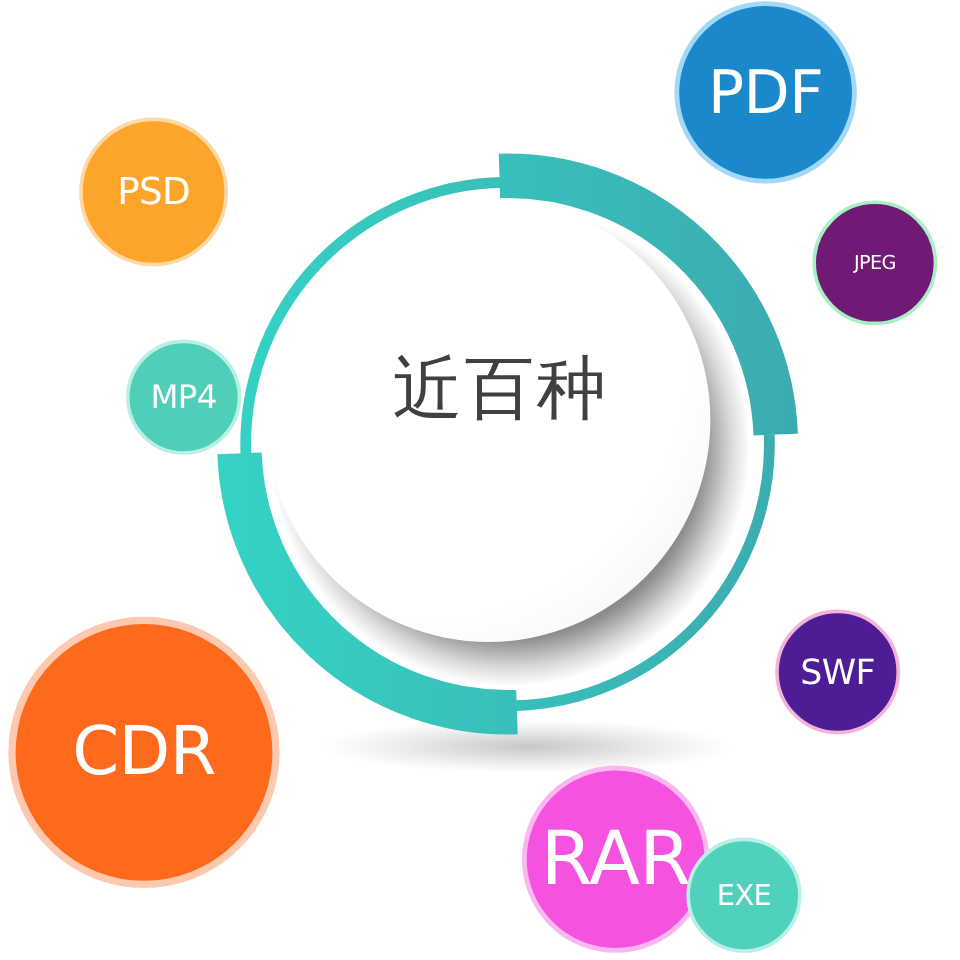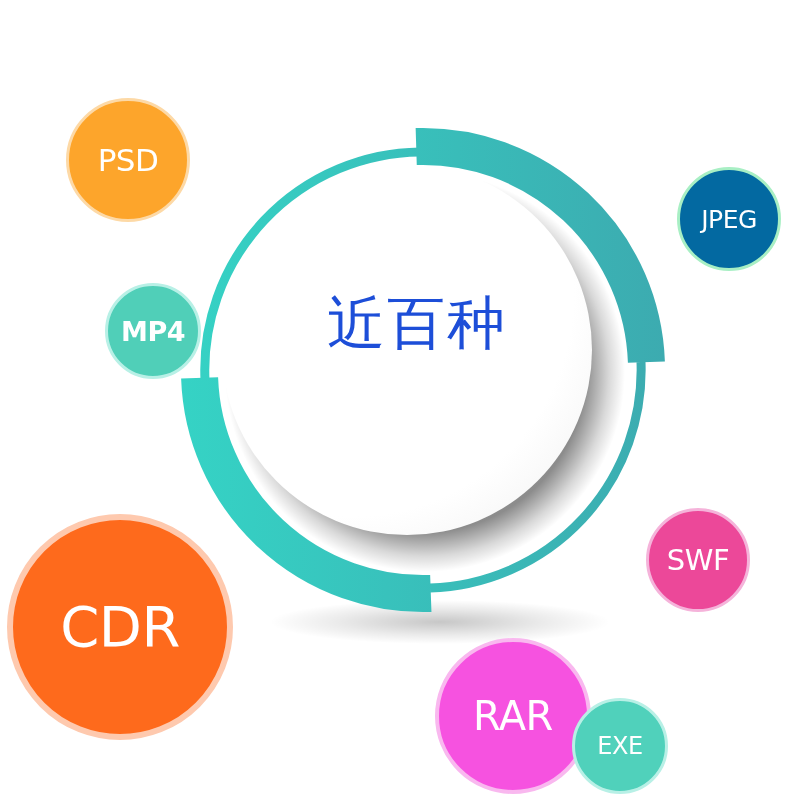--- a/index.html
+++ b/index.html
@@ -7,21 +7,21 @@
   .stage { position: absolute; left: 0; top: 0; width: 800px; height: 800px; }
   .ring-svg { position: absolute; left: 0; top: 0; width: 800px; height: 800px; }
   .bubble {
     position: absolute; border-radius: 50%; box-sizing: border-box;
     display: flex; align-items: center; justify-content: center;
     color: #ffffff; letter-spacing: -0.5px; white-space: nowrap;
   }
   .bubble span { display: block; line-height: 1; }
   .center-text {
     position: absolute; left: 257px; top: 290px; width: 320px; text-align: center;
-    color: #1d4ed8;
+    color: #404040;
   }
   .center-line1 { display: block; font-size: 58px; line-height: 66px; letter-spacing: 2px; }
   .center-line2 { display: block; font-size: 52px; line-height: 72px; letter-spacing: 2px; }
 </style>
 </head>
 <body>
 
 <div class="stage">
 
   <svg class="ring-svg" viewBox="0 0 800 800">
@@ -59,35 +59,38 @@
 
     <path d="M 205 380 A 218 218 0 0 1 420 152" fill="none" stroke="url(#ringGrad)" stroke-width="9"></path>
 
     <path d="M 641 362 A 218 218 0 0 1 430 588" fill="none" stroke="url(#ringGrad)" stroke-width="9"></path>
   </svg>
 
   <div class="center-text">
     <span class="center-line1">近百种</span>
   </div>
 
+  <div class="bubble" style="left: 562px; top: 1px; width: 152px; height: 152px; background: rgb(27, 136, 204); border: 4px solid rgb(163, 216, 246); font-size: 50px;">
+      <span>PDF</span>
+    </div>
   <div class="bubble" style="left: 66px; top: 98px; width: 124px; height: 124px; background: rgb(253, 165, 43); border: 3px solid rgb(253, 217, 166); font-size: 31px;">
       <span>PSD</span>
     </div>
-  <div class="bubble" style="left: 677px; top: 167px; width: 104px; height: 104px; background: #0369a1; border: 3px solid rgb(168, 239, 196); font-size: 25px;">
+  <div class="bubble" style="left: 677px; top: 167px; width: 104px; height: 104px; background: #701a75; border: 3px solid rgb(168, 239, 196); font-size: 16px;">
       <span>JPEG</span>
     </div>
-  <div class="bubble" style="left: 105px; top: 283px; width: 96px; height: 96px; background: rgb(80, 207, 184); border: 3px solid rgb(184, 240, 230); font-size: 27px; font-weight: bold;">
+  <div class="bubble" style="left: 105px; top: 283px; width: 96px; height: 96px; background: rgb(80, 207, 184); border: 3px solid rgb(184, 240, 230); font-size: 27px;">
       <span>MP4</span>
     </div>
-  <div class="bubble" style="left: 646px; top: 508px; width: 104px; height: 104px; background: #ec4899; border: 3px solid rgb(245, 179, 218); font-size: 29px;">
+  <div class="bubble" style="left: 646px; top: 508px; width: 104px; height: 104px; background: #4c1d95; border: 3px solid rgb(245, 179, 218); font-size: 29px;">
       <span>SWF</span>
     </div>
   <div class="bubble" style="left: 7px; top: 514px; width: 226px; height: 226px; background: rgb(254, 106, 28); border: 6px solid rgb(254, 201, 174); font-size: 56px;">
       <span>CDR</span>
     </div>
-  <div class="bubble" style="left: 435px; top: 638px; width: 156px; height: 156px; background: rgb(246, 82, 224); border: 4px solid rgb(249, 184, 239); font-size: 40px;">
+  <div class="bubble" style="left: 435px; top: 638px; width: 156px; height: 156px; background: rgb(246, 82, 224); border: 4px solid rgb(249, 184, 239); font-size: 62px;">
       <span>RAR</span>
     </div>
   <div class="bubble" style="left: 572px; top: 698px; width: 96px; height: 96px; background: rgb(80, 209, 187); border: 3px solid rgb(184, 240, 230); font-size: 24px;">
       <span>EXE</span>
     </div>
 
 </div>
 
 </body></html>

